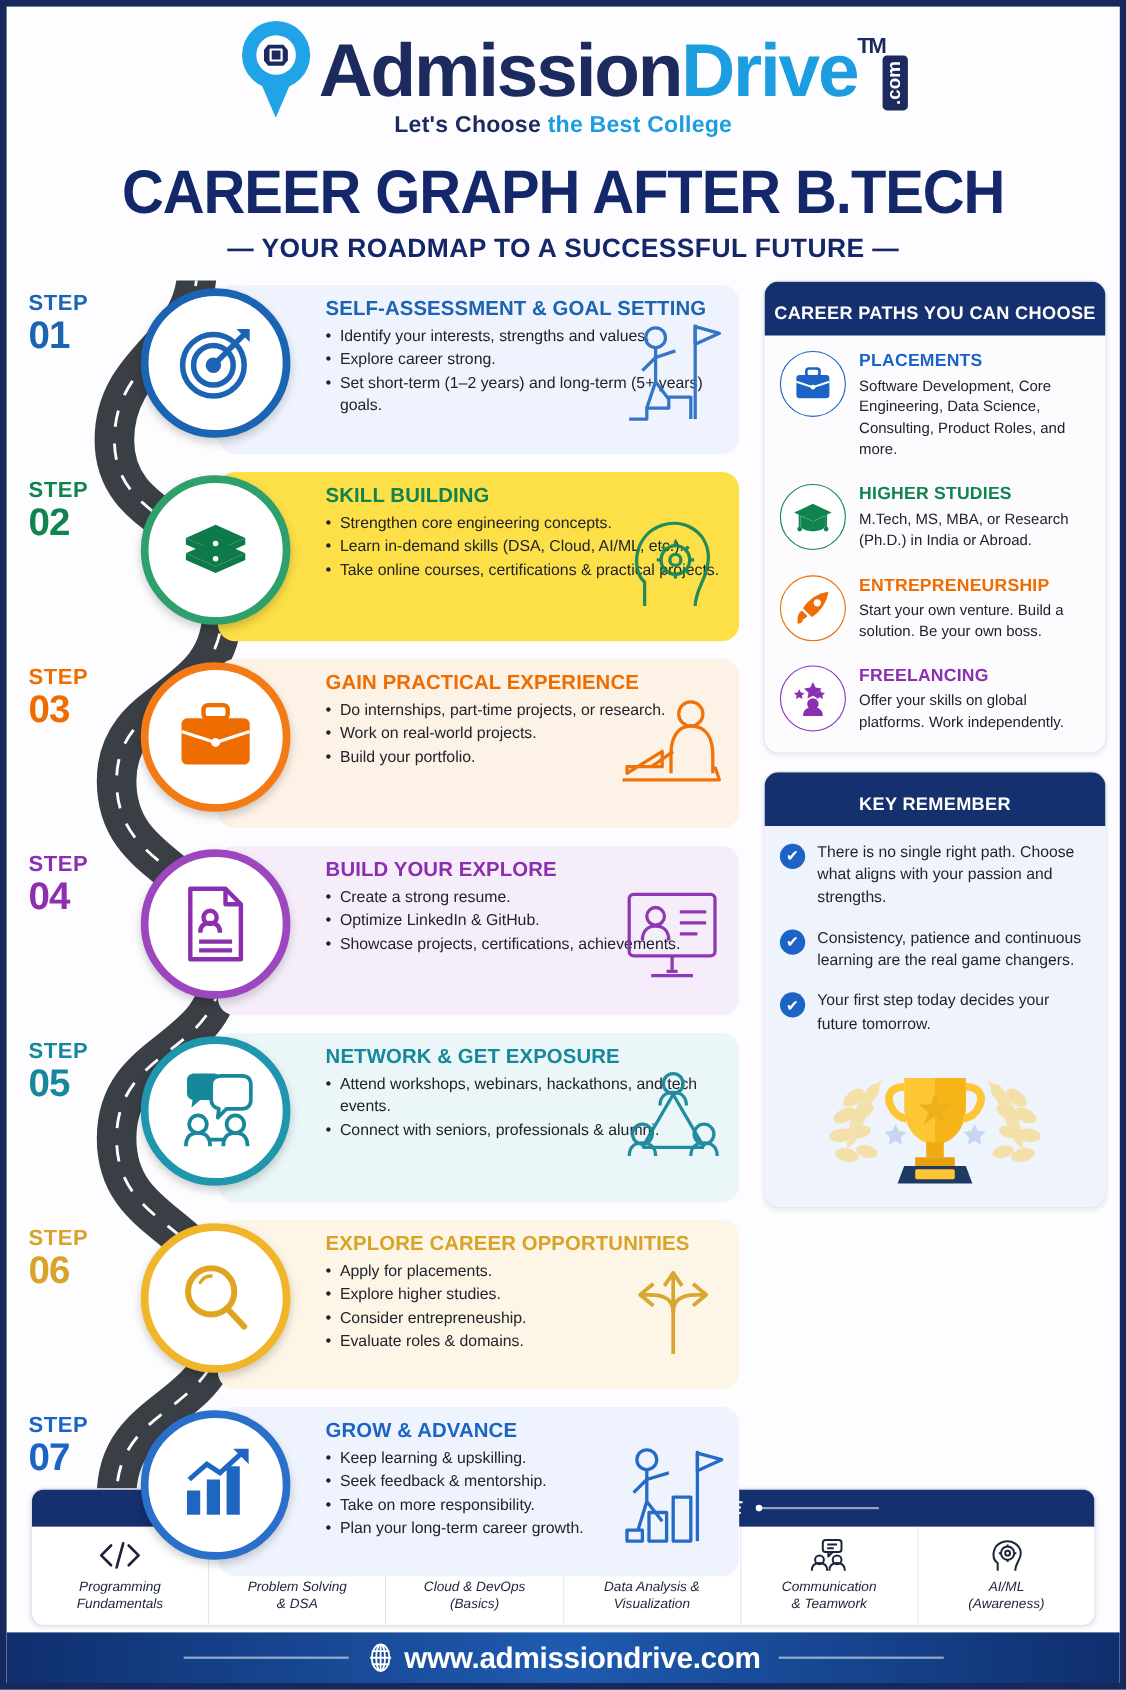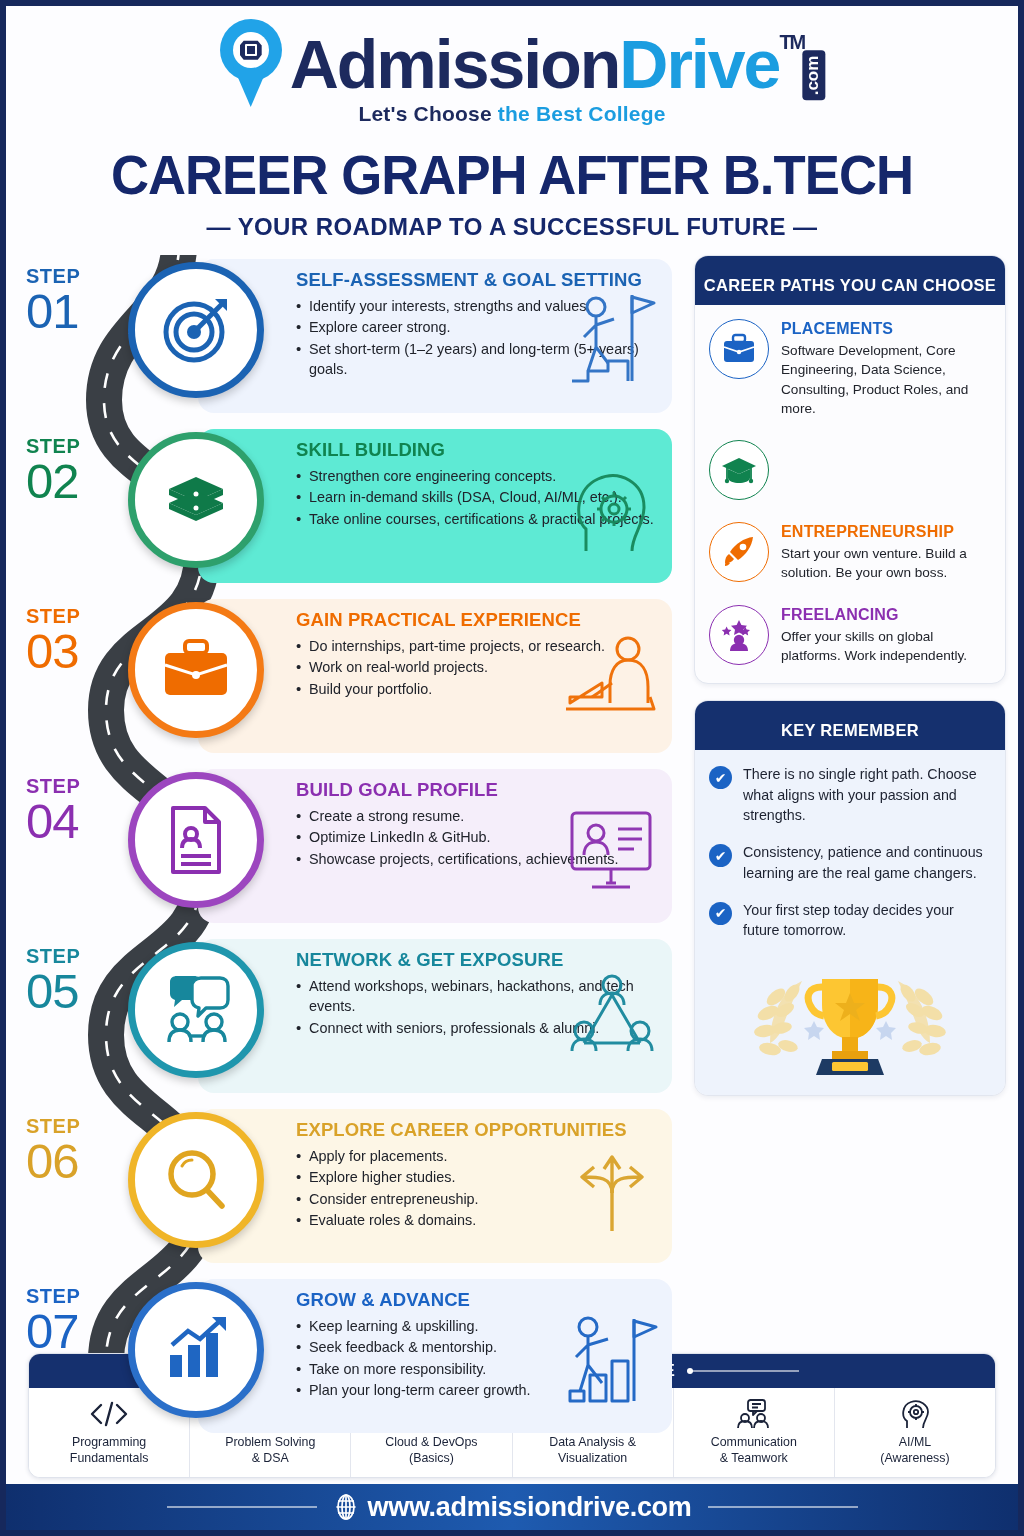--- a/index.html
+++ b/index.html
@@ -86,21 +86,21 @@
 
   
   .steps{ position:absolute; left:0; top:0; width:680px; }
   .step{
     position:relative; height:166px; margin-bottom:4px;
   }
   .step-label{
     position:absolute; left:20px; top:10px; width:92px; text-align:left;
   }
   .step-word{ font-size:20px; font-weight:bold; letter-spacing:.5px; }
-  .step-num{ font-size:49px; font-weight:normal; line-height:.95; letter-spacing:-1px;}
+  .step-num{ font-size:35px; font-weight:bold; line-height:.95; letter-spacing:-1px;}
   .step-circle{
     position:absolute; left:122px; top:7px; width:136px; height:136px;
     border-radius:50%; background:#fff;
     display:flex;align-items:center;justify-content:center;
     box-shadow:0 4px 9px rgba(0,0,0,.2);
     z-index:4;
   }
   .step-card{
     position:absolute; left:192px; top:4px; right:14px; height:154px;
     border-radius:16px;
@@ -155,20 +155,21 @@
   }
   .key-text{ font-size:14.3px; color:#1d2231; line-height:1.42; }
   .trophy-wrap{ background:#eef3fc; padding:0 0 10px; text-align:center; }
 
   
   .skills{
     position:absolute; left:22px; right:22px; bottom:52px;
     border-radius:12px; overflow:hidden;
     border:1px solid #dfe3ec; background:#fff;
     box-shadow:0 1px 4px rgba(20,30,70,.12);
+    font-style:italic;
   }
   .skills-head{
     background:#15306e; color:#fff; text-align:center;
     font-size:17px; font-weight:bold; padding:7px 0 7px;
     letter-spacing:.3px;
     display:flex; align-items:center; justify-content:center; gap:14px;
   }
   .sh-line{ width:110px; height:2px; background:rgba(255,255,255,.55); position:relative;}
   .sh-line:after{content:"";position:absolute;width:6px;height:6px;border-radius:50%;background:#fff;top:-2px;}
   .sh-line.l:after{right:-2px;} .sh-line.r:after{left:-2px;}
@@ -272,21 +273,21 @@
                 <circle cx="37" cy="41" r="18"></circle>
             </g>
             <circle cx="37" cy="41" r="7" fill="#1b63b3"></circle>
             <path d="M37,41 L66,12" stroke="#1b63b3" stroke-width="5"></path>
             <path d="M58,8 L70,8 L70,20 Z" fill="#1b63b3"></path>
           </svg>
         </div>
       </div>
 
       <div class="step">
-        <div class="step-card" style="background:#5eead4">
+        <div class="step-card" style="background:#fde047">
           <div class="step-title" style="color:#10834f">SKILL BUILDING</div>
           <ul class="step-list">
             <li>Strengthen core engineering concepts.</li>
             <li>Learn in-demand skills (DSA, Cloud, AI/ML, etc.).</li>
             <li>Take online courses, certifications &amp; practical projects.</li>
           </ul>
           <svg class="step-deco" viewBox="0 0 100 108">
             <g fill="none" stroke="#17875a" stroke-width="3" stroke-linejoin="round">
               <path d="M24,96 L24,74 C12,64 14,34 36,24 C58,14 82,28 82,52 C82,70 70,80 70,96"></path>
               <circle cx="52" cy="54" r="13"></circle>
@@ -346,21 +347,21 @@
               <rect x="6" y="18" width="62" height="42" rx="5"></rect>
             </g>
             <path d="M6,30 L37,40 L68,30" fill="none" stroke="#fff" stroke-width="3"></path>
             <circle cx="37" cy="40" r="4" fill="#fff"></circle>
           </svg>
         </div>
       </div>
 
       <div class="step">
         <div class="step-card" style="background:#f5eefa">
-          <div class="step-title" style="color:#8b2fb0">BUILD GOAL PROFILE</div>
+          <div class="step-title" style="color:#8b2fb0">BUILD YOUR EXPLORE</div>
           <ul class="step-list">
             <li>Create a strong resume.</li>
             <li>Optimize LinkedIn &amp; GitHub.</li>
             <li>Showcase projects, certifications, achievements.</li>
           </ul>
           <svg class="step-deco" viewBox="0 0 100 108">
             <g fill="none" stroke="#8b2fb0" stroke-width="3" stroke-linejoin="round">
               <rect x="10" y="18" width="78" height="56" rx="4"></rect>
               <path d="M44,88 L54,88 M49,74 L49,88 M30,92 L68,92"></path>
               <circle cx="34" cy="38" r="8"></circle>
@@ -529,20 +530,24 @@
             <div class="path-ic">
               <svg width="36" height="30" viewBox="0 0 36 30">
                 <path d="M18,3 L35,11 L18,19 L1,11 Z" fill="#10834f"></path>
                 <path d="M7,14 L7,23 C7,26 13,28 18,28 C23,28 29,26 29,23 L29,14 L18,19 Z" fill="#10834f"></path>
                 <path d="M6,13 L6,25" stroke="#10834f" stroke-width="1.8"></path>
                 <circle cx="6" cy="26" r="2.2" fill="#10834f"></circle>
                 <path d="M30,13 L30,25" stroke="#10834f" stroke-width="1.8"></path>
                 <circle cx="30" cy="26" r="2.2" fill="#10834f"></circle>
               </svg>
             </div>
+            <div class="path-txt">
+              <div class="path-title">HIGHER STUDIES</div>
+              <div class="path-desc">M.Tech, MS, MBA, or Research (Ph.D.) in India or Abroad.</div>
+            </div>
           </div>
 
           <div class="path-row" style="color:#ef6c00">
             <div class="path-ic">
               <svg width="34" height="34" viewBox="0 0 34 34">
                 <g fill="#ef6c00">
                   <path d="M31,2 C22,3 13,9 8,17 L16,25 C24,20 30,11 31,2 Z"></path>
                   <path d="M7,19 C4,21 3,24 3,28 C7,28 10,27 12,24 Z"></path>
                   <path d="M3,31 C5,31 7,30 8,28 L5,26 C3,27 3,29 3,31 Z"></path>
                 </g>

